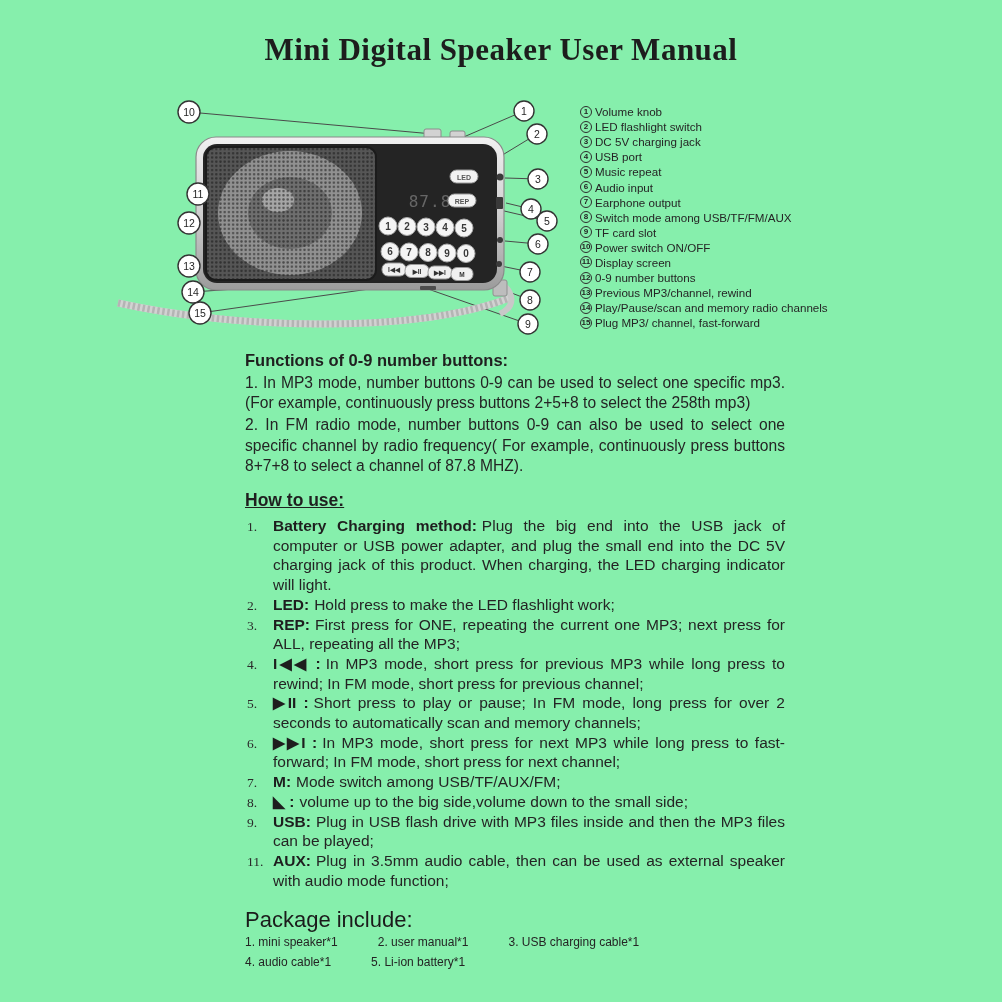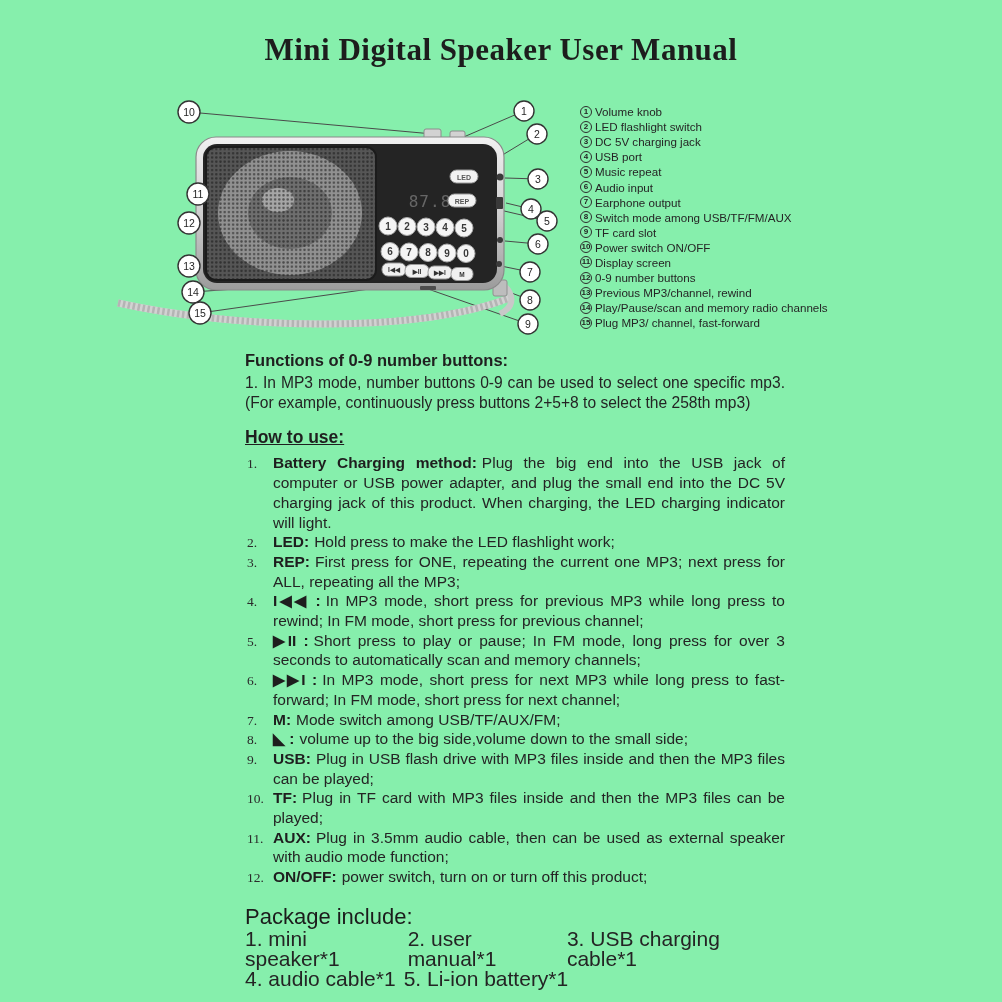--- a/index.html
+++ b/index.html
@@ -34,21 +34,21 @@
   .howlist li {
     position:relative; padding-left:28px; font-size:15.5px; line-height:19.7px;
     text-align:justify;
   }
   .linum {
     position:absolute; left:2px; top:1px;
     font-family:"Liberation Serif", serif; font-size:13.5px; color:#2a2a2a;
   }
   .lead { font-weight:bold; color:#1e1e1e; padding-right:5px;margin-top:28px; }
   .h-pkg { font-size:22px; font-weight:normal; line-height:24px; margin-top:18px; color:#1b1b1b; }
-  .pkg-row { display:flex; gap:8px; font-size:21px; line-height:20px; }
+  .pkg-row { display:flex; gap:40px; font-size:12px; line-height:20px; }
 </style>
 </head>
 <body>
 
 <div class="page">
 
   <div class="title">Mini Digital Speaker User Manual</div>
 
   <svg class="diagram-svg" width="1002" height="345" viewBox="0 0 1002 345">
     <defs>
@@ -286,35 +286,34 @@
       </div>
     <div class="legend-row">
         <span class="lnum">15</span>
         <span class="llabel">Plug MP3/ channel, fast-forward</span>
       </div>
   </div>
 
   <div class="textcol">
     <div class="h-functions">Functions of 0-9 number buttons:</div>
     <p class="fn-p">1. In MP3 mode, number buttons 0-9 can be used to select one specific mp3. (For example, continuously press buttons 2+5+8 to select the 258th mp3)</p>
+    <p class="fn-p">2. In FM radio mode, number buttons 0-9 can also be used to select one specific channel by radio frequency( For example, continuously press buttons 8+7+8 to select a channel of 87.8 MHZ).</p>
 
     <div class="h-how">How to use:</div>
     <ol class="howlist">
       <li><span class="linum">1.</span><span class="lead">Battery Charging method:</span><span>Plug the big end into the USB jack of computer or USB power adapter, and plug the small end into the DC 5V charging jack of this product. When charging, the LED charging indicator will light.</span></li>
       <li><span class="linum">2.</span><span class="lead">LED:</span><span>Hold press to make the LED flashlight work;</span></li>
       <li><span class="linum">3.</span><span class="lead">REP:</span><span>First press for ONE, repeating the current one MP3; next press for ALL, repeating all the MP3;</span></li>
       <li><span class="linum">4.</span><span class="lead">I◀◀ :</span><span>In MP3 mode, short press for previous MP3 while long press to rewind; In FM mode, short press for previous channel;</span></li>
-      <li><span class="linum">5.</span><span class="lead">▶II :</span><span>Short press to play or pause; In FM mode, long press for over 3 seconds to automatically scan and memory channels;</span></li>
+      <li><span class="linum">5.</span><span class="lead">▶II :</span><span>Short press to play or pause; In FM mode, long press for over 2 seconds to automatically scan and memory channels;</span></li>
       <li><span class="linum">6.</span><span class="lead">▶▶I :</span><span>In MP3 mode, short press for next MP3 while long press to fast-forward; In FM mode, short press for next channel;</span></li>
       <li><span class="linum">7.</span><span class="lead">M:</span><span>Mode switch among USB/TF/AUX/FM;</span></li>
       <li><span class="linum">8.</span><span class="lead">◣ :</span><span>volume up to the big side,volume down to the small side;</span></li>
       <li><span class="linum">9.</span><span class="lead">USB:</span><span>Plug in USB flash drive with MP3 files inside and then the MP3 files can be played;</span></li>
-      <li><span class="linum">10.</span><span class="lead">TF:</span><span>Plug in TF card with MP3 files inside and then the MP3 files can be played;</span></li>
       <li><span class="linum">11.</span><span class="lead">AUX:</span><span>Plug in 3.5mm audio cable, then can be used as external speaker with audio mode function;</span></li>
-      <li><span class="linum">12.</span><span class="lead">ON/OFF:</span><span>power switch, turn on or turn off this product;</span></li>
     </ol>
 
     <div class="h-pkg">Package include:</div>
     <div class="pkg-row">
       <span>1. mini speaker*1</span>
       <span>2. user manual*1</span>
       <span>3. USB charging cable*1</span>
     </div>
     <div class="pkg-row">
       <span>4. audio cable*1</span>

